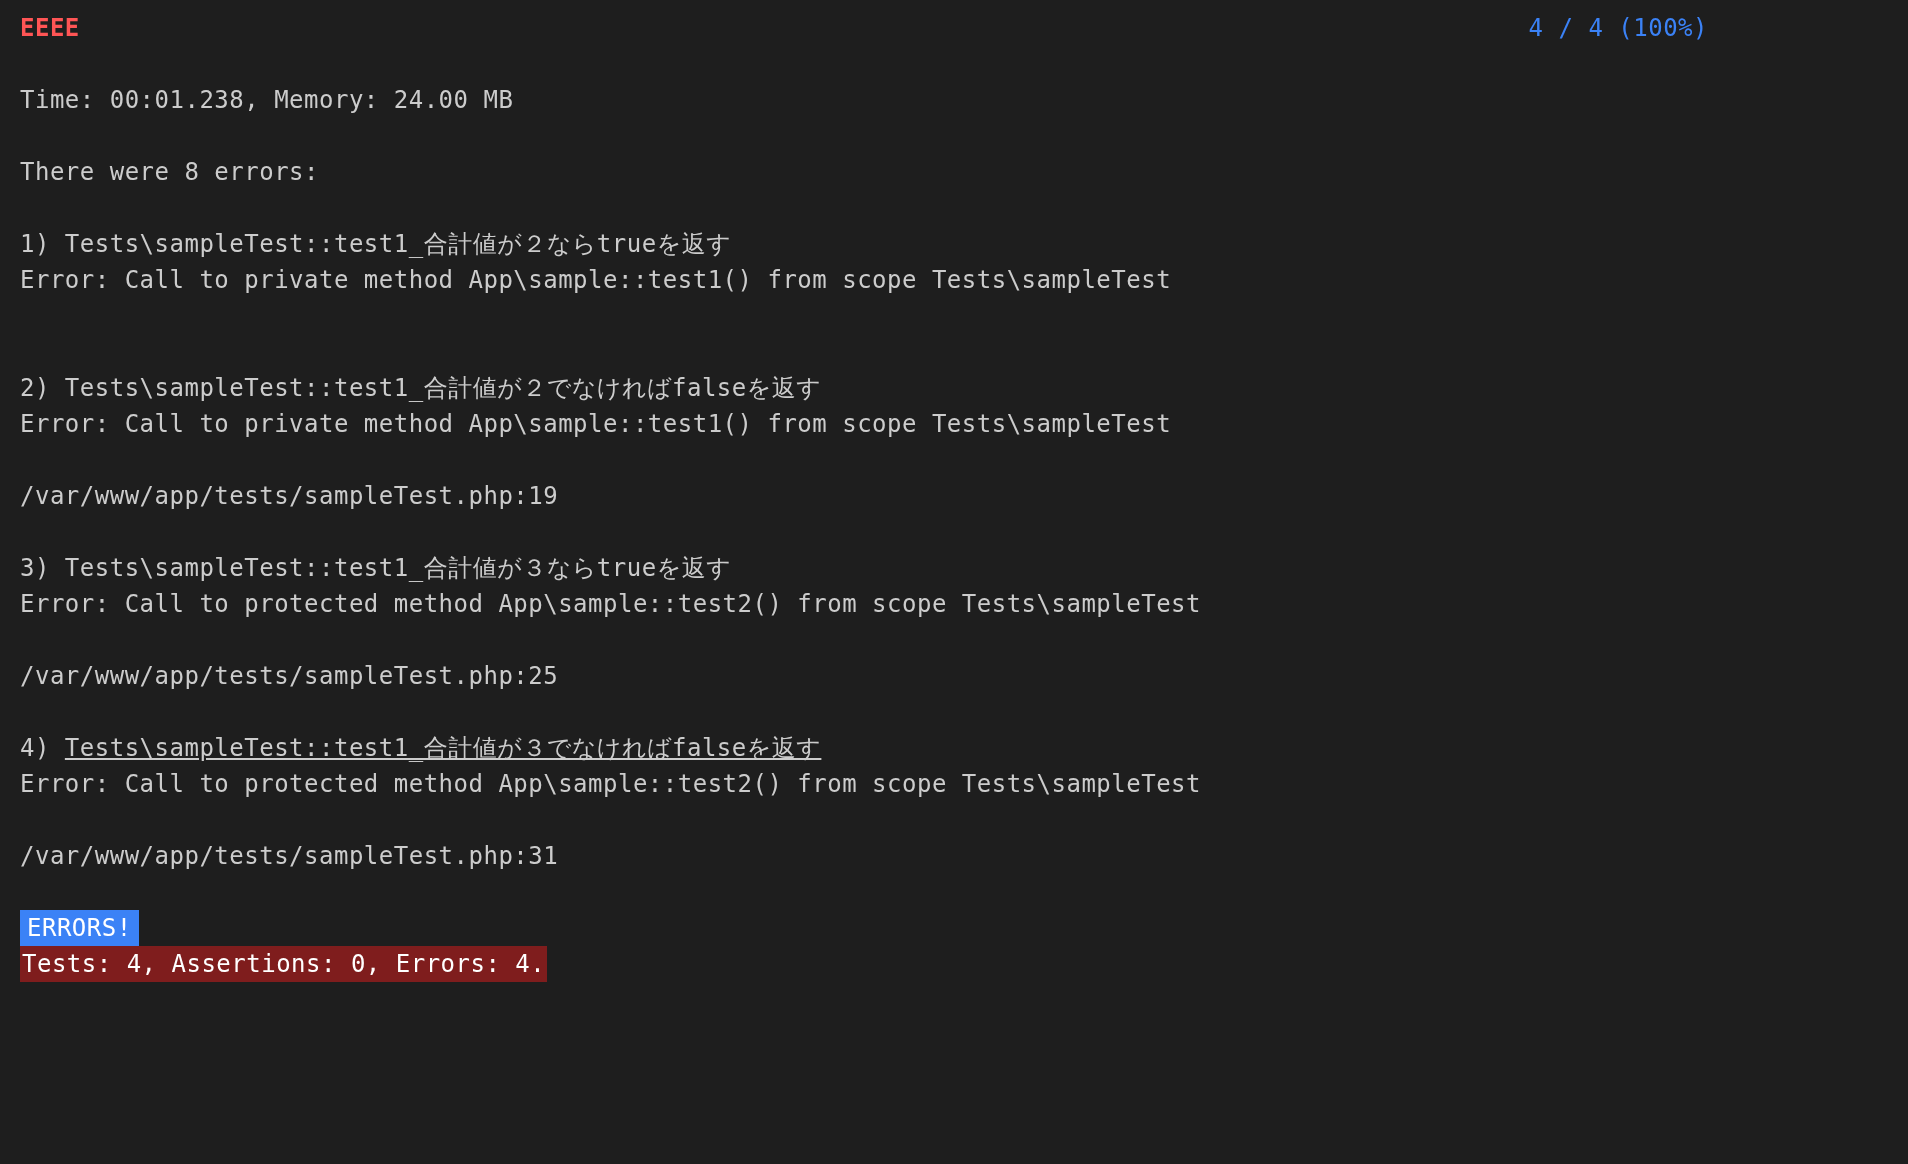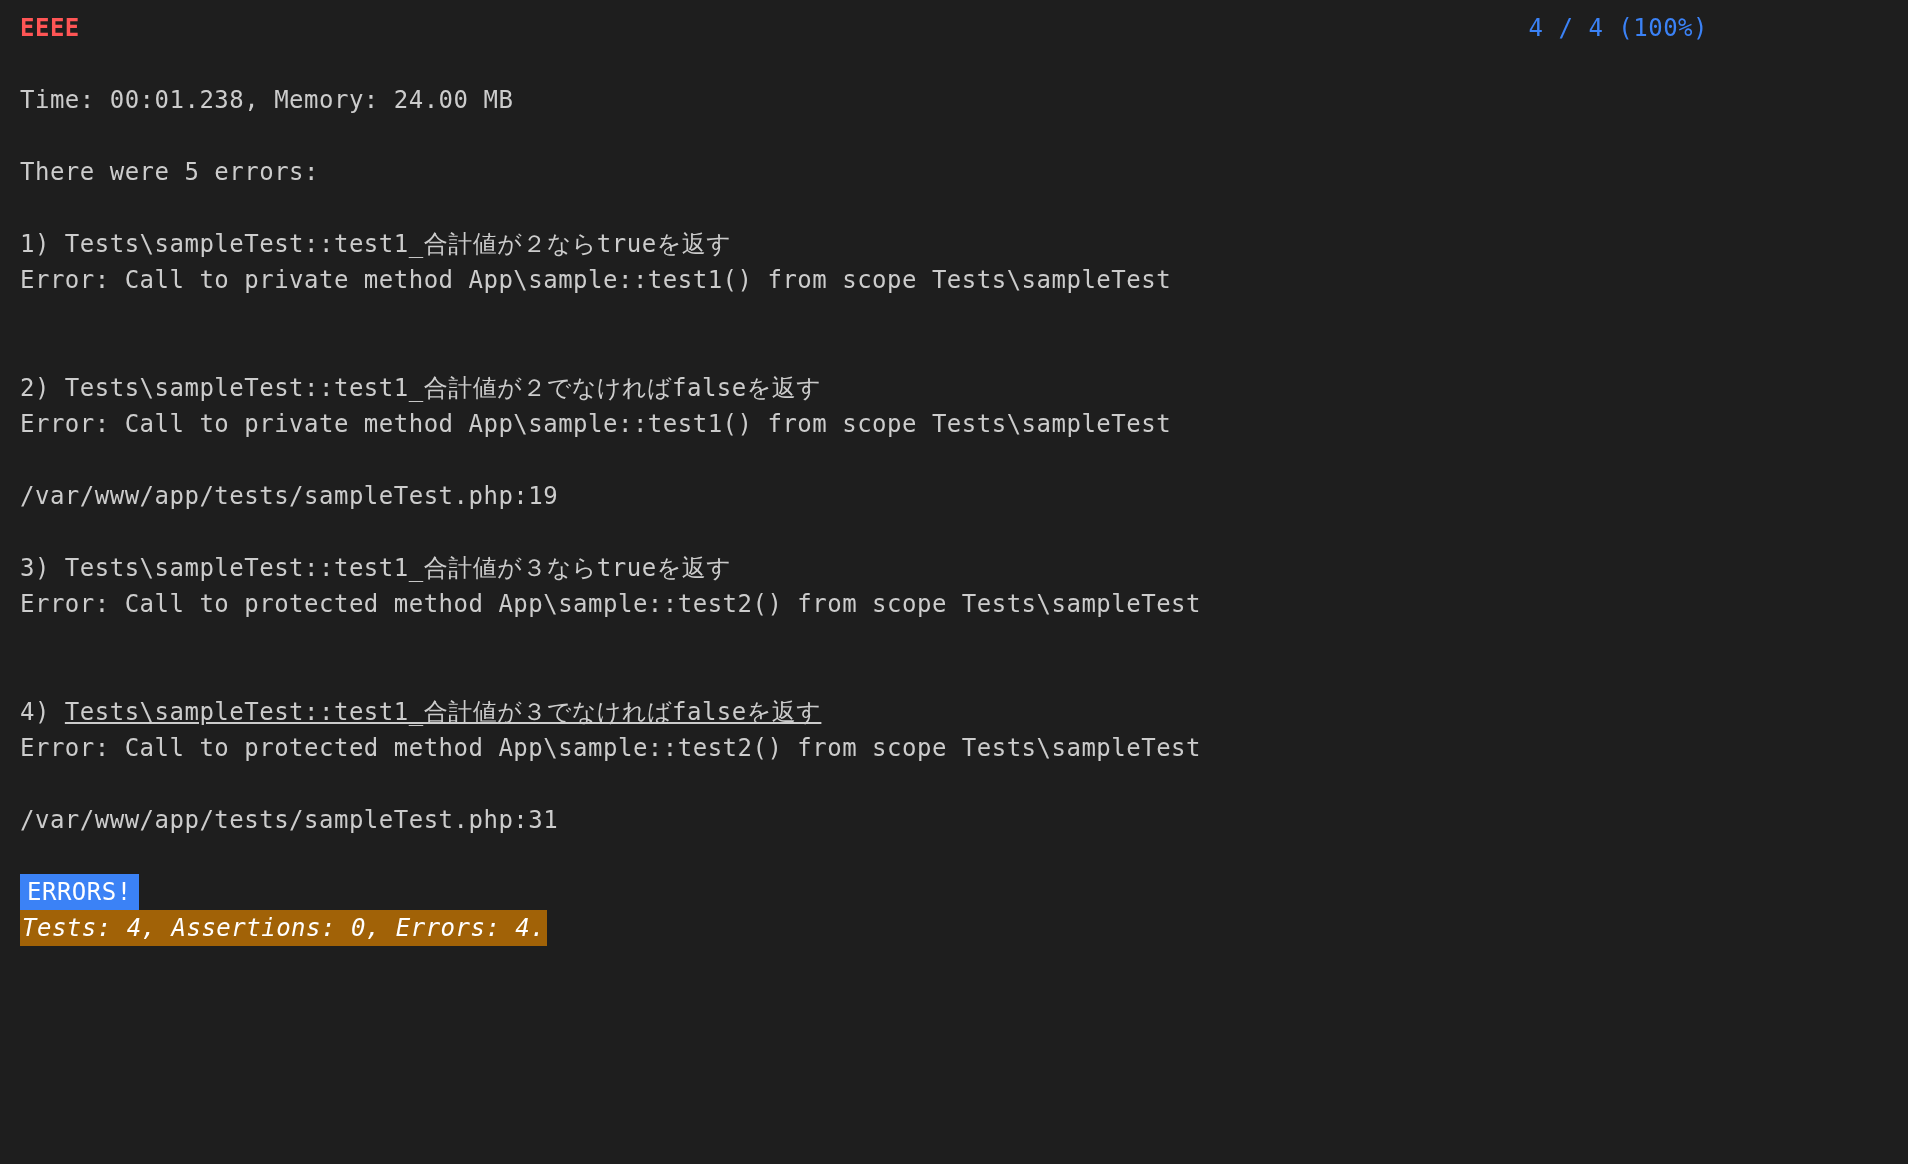--- a/index.html
+++ b/index.html
@@ -60,42 +60,41 @@
     .error-loc {
       color: #cccccc;
     }
     .summary-errors {
       background-color: #3b82f6;
       color: #ffffff;
       display: inline-block;
       padding: 0 7px;
     }
     .summary-stats {
-      background-color: #a16207;
+      background-color: #7f1d1d;
       color: #ffffff;
       display: inline-block;
       padding: 0 2px;
-      font-style: italic;
     }
   </style>
 </head>
 <body>
 
 <div class="top-line">
   <span class="error-markers">EEEE</span>
   <span class="progress">4 / 4 (100%)</span>
 </div>
 
 <div class="blank-line"></div>
 
 <div class="info-line">Time: 00:01.238, Memory: 24.00 MB</div>
 
 <div class="blank-line"></div>
 
-<div class="error-header">There were 5 errors:</div>
+<div class="error-header">There were 8 errors:</div>
 
 <div class="blank-line"></div>
 
 <div id="errors-container">
     <div class="error-block">
       <div class="error-title"><span class="error-title-num">1) </span><span class="error-title-name">Tests\sampleTest::test1_合計値が２ならtrueを返す</span></div>
       <div class="error-msg">Error: Call to private method App\sample::test1() from scope Tests\sampleTest</div>
       <div class="blank-line"></div>
       <div class="blank-line"></div>
     </div>
@@ -103,20 +102,21 @@
       <div class="error-title"><span class="error-title-num">2) </span><span class="error-title-name">Tests\sampleTest::test1_合計値が２でなければfalseを返す</span></div>
       <div class="error-msg">Error: Call to private method App\sample::test1() from scope Tests\sampleTest</div>
       <div class="blank-line"></div>
       <div class="error-loc">/var/www/app/tests/sampleTest.php:19</div>
       <div class="blank-line"></div>
     </div>
     <div class="error-block">
       <div class="error-title"><span class="error-title-num">3) </span><span class="error-title-name">Tests\sampleTest::test1_合計値が３ならtrueを返す</span></div>
       <div class="error-msg">Error: Call to protected method App\sample::test2() from scope Tests\sampleTest</div>
       <div class="blank-line"></div>
+      <div class="error-loc">/var/www/app/tests/sampleTest.php:25</div>
       <div class="blank-line"></div>
     </div>
     <div class="error-block">
       <div class="error-title underlined"><span class="error-title-num">4) </span><span class="error-title-name">Tests\sampleTest::test1_合計値が３でなければfalseを返す</span></div>
       <div class="error-msg">Error: Call to protected method App\sample::test2() from scope Tests\sampleTest</div>
       <div class="blank-line"></div>
       <div class="error-loc">/var/www/app/tests/sampleTest.php:31</div>
       <div class="blank-line"></div>
     </div>
   </div>

